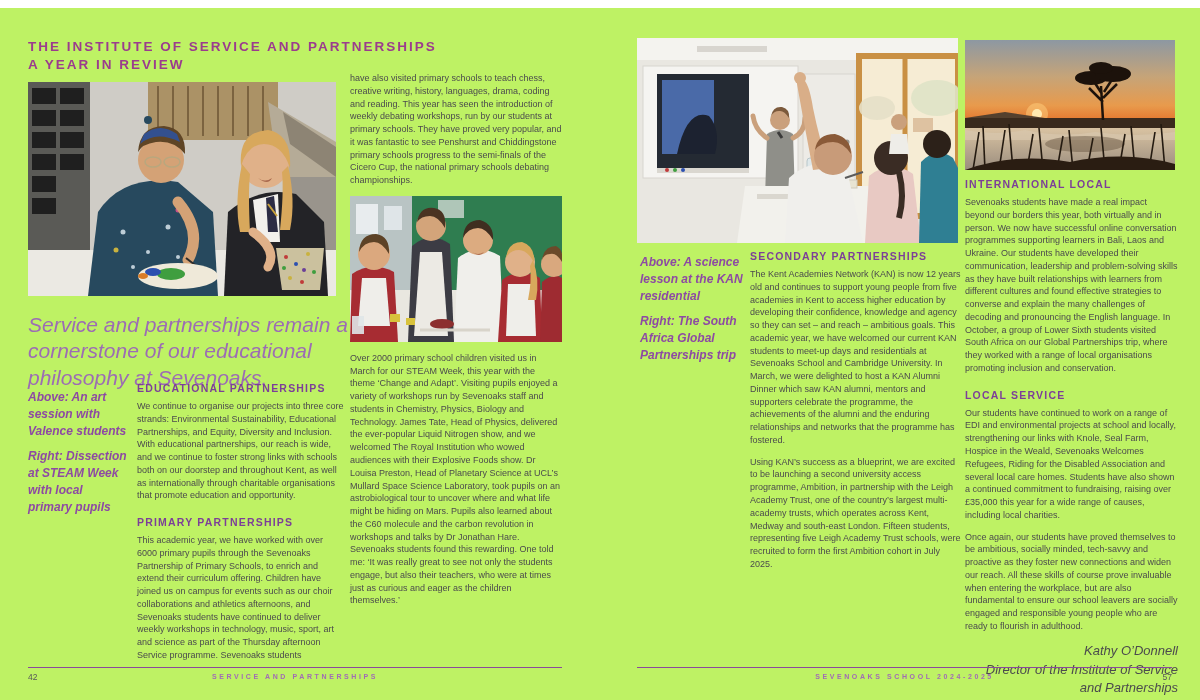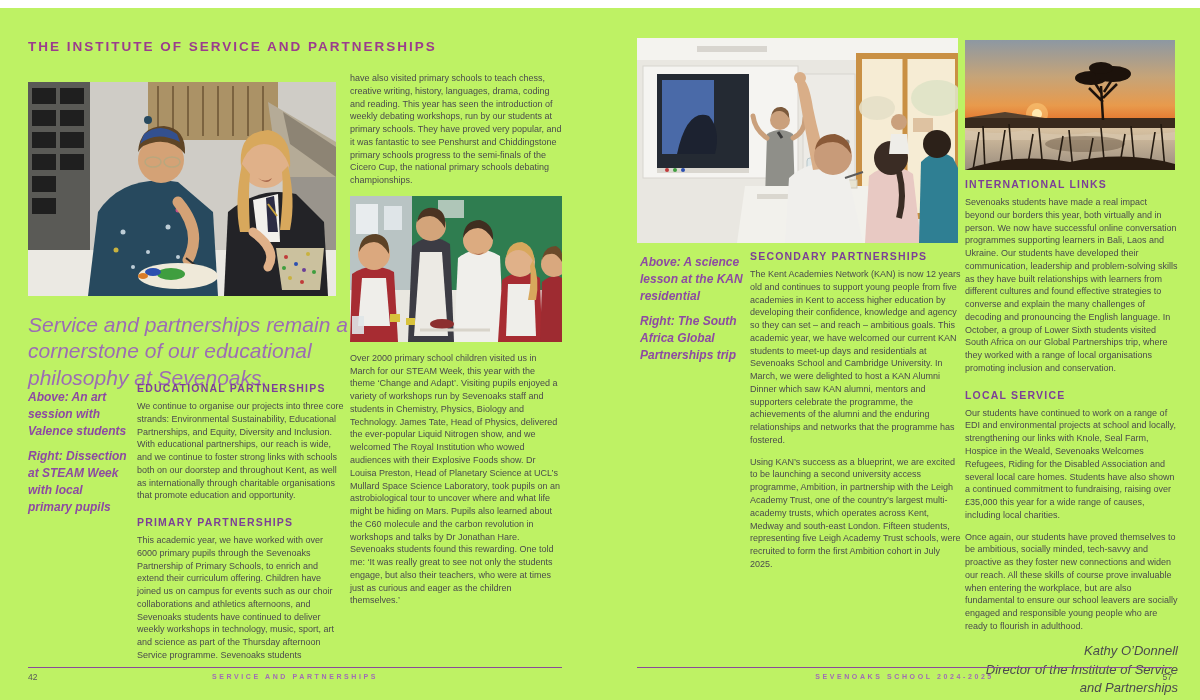--- a/index.html
+++ b/index.html
@@ -27,20 +27,21 @@
 </style>
 </head>
 <body>
 
 <div class="spread">
 
   <section>
 
     <div class="abs title" style="left:28px;top:30px;width:470px;">
       <div>THE INSTITUTE OF SERVICE AND PARTNERSHIPS</div>
+      <div>A YEAR IN REVIEW</div>
     </div>
 
     <div class="abs photo-frame" style="left:28px;top:74px;width:308px;height:214px;">
       <svg class="photo" width="308" height="214" viewBox="0 0 308 214">
         <rect width="308" height="214" fill="#cfccc6"></rect>
         <rect x="0" y="0" width="62" height="170" fill="#58585400"></rect>
         <rect x="0" y="0" width="62" height="170" fill="#5a5a56"></rect>
         <g fill="#1f1f1f">
           <rect x="4" y="6" width="24" height="16"></rect>
             <rect x="32" y="6" width="24" height="16"></rect>
@@ -292,21 +293,21 @@
           <line x1="154" y1="130" x2="160" y2="94"></line>
             <line x1="170" y1="130" x2="166" y2="86"></line>
           <line x1="184" y1="130" x2="190" y2="92"></line>
             <line x1="200" y1="130" x2="196" y2="84"></line>
         </g>
         <path d="M0 130 Q50 112 105 122 Q160 110 210 124 L210 130 Z" fill="#2a1d12"></path>
       </svg>
     </div>
 
     <div class="abs col" style="left:965px;top:170px;width:213px;">
-      <h2>INTERNATIONAL LINKS</h2>
+      <h2>INTERNATIONAL LOCAL</h2>
       <p>Sevenoaks students have made a real impact beyond our borders this year, both virtually and in person. We now have successful online conversation programmes supporting learners in Bali, Laos and Ukraine. Our students have developed their communication, leadership and problem-solving skills as they have built relationships with learners from different cultures and found effective strategies to converse and explain the many challenges of decoding and pronouncing the English language. In October, a group of Lower Sixth students visited South Africa on our Global Partnerships trip, where they worked with a range of local organisations promoting inclusion and conservation.</p>
       <h2>LOCAL SERVICE</h2>
       <p>Our students have continued to work on a range of EDI and environmental projects at school and locally, strengthening our links with Knole, Seal Farm, Hospice in the Weald, Sevenoaks Welcomes Refugees, Riding for the Disabled Association and several local care homes. Students have also shown a continued commitment to fundraising, raising over £35,000 this year for a wide range of causes, including local charities.</p>
       <p>Once again, our students have proved themselves to be ambitious, socially minded, tech-savvy and proactive as they foster new connections and widen our reach. All these skills of course prove invaluable when entering the workplace, but are also fundamental to ensure our school leavers are socially engaged and responsible young people who are ready to flourish in adulthood.</p>
       <div class="signature">
         <div>Kathy O’Donnell</div>
         <div>Director of the Institute of Service and Partnerships</div>
       </div>
     </div>
 

